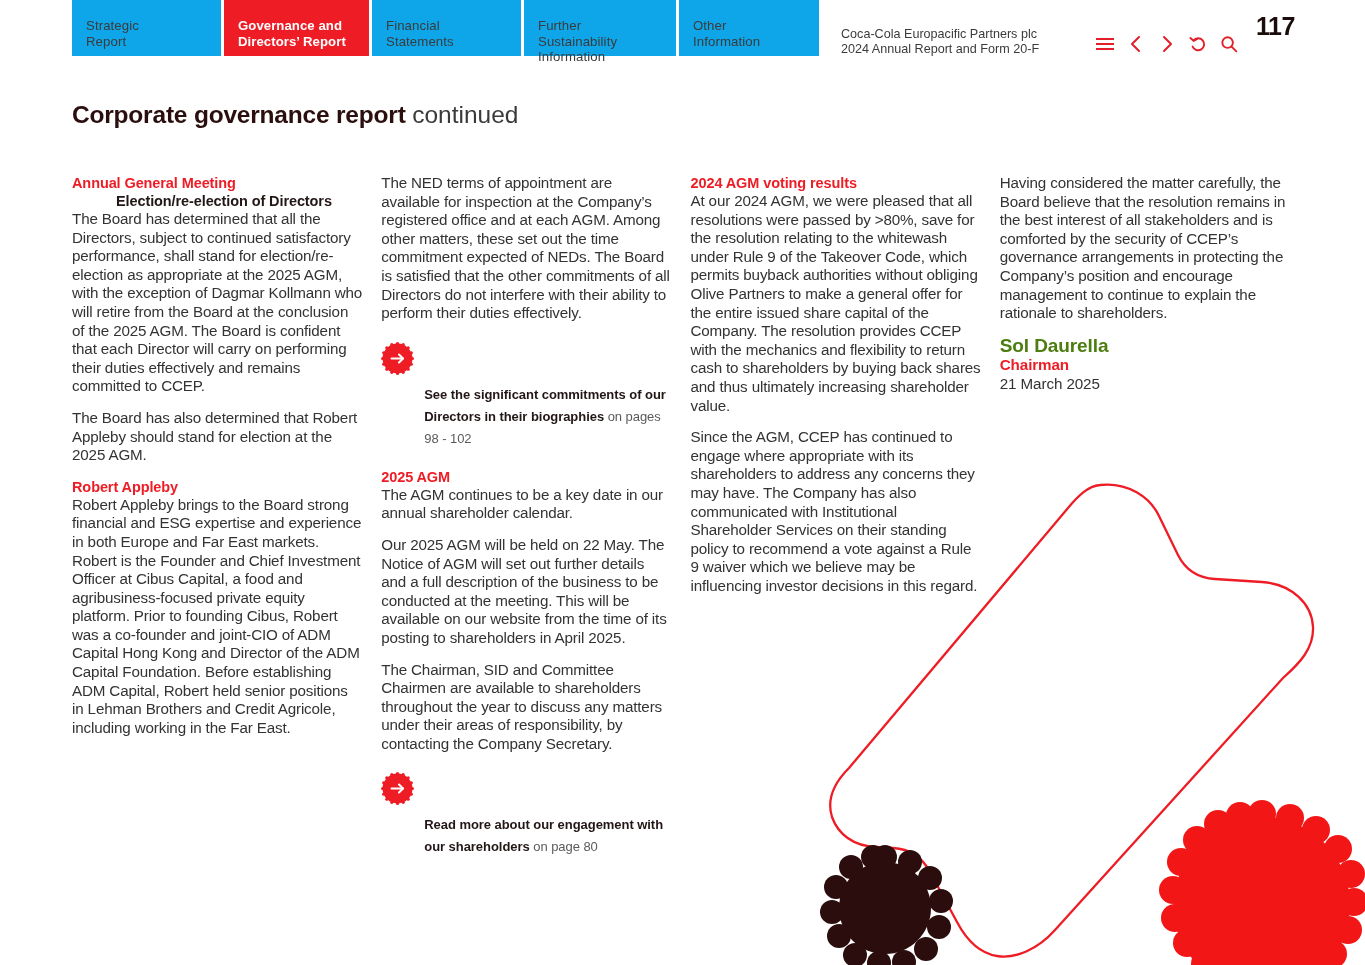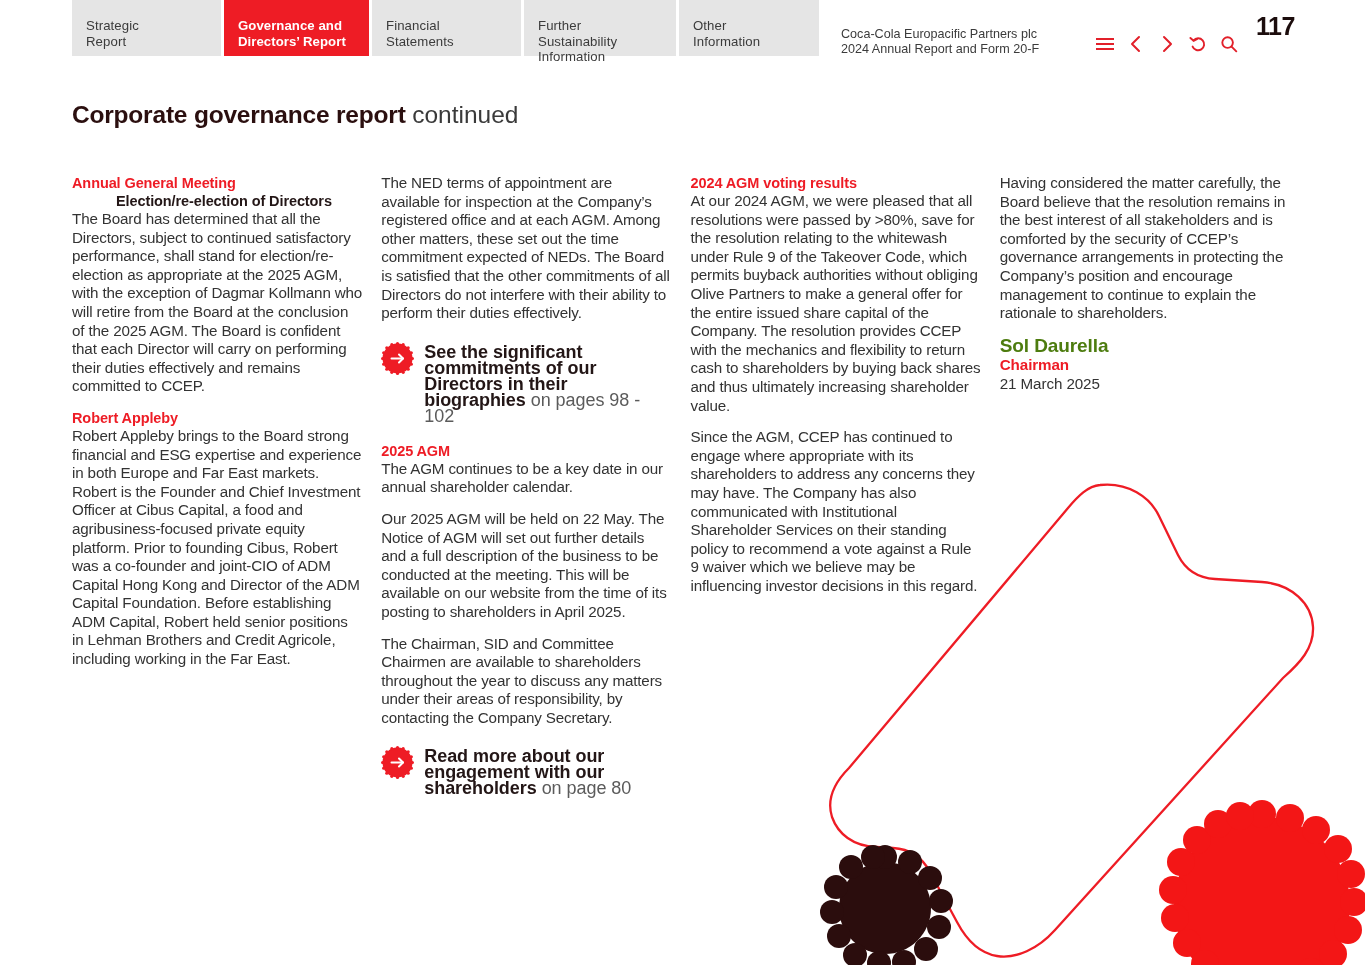--- a/index.html
+++ b/index.html
@@ -24,21 +24,21 @@
     width: 1365px; height: 56px;
   }
   .tabs {
     position: absolute;
     left: 72px; top: 0;
     height: 56px;
     display: flex;
     align-items: stretch;
   }
   .tab {
-    background: #e5e5e5;
+    background: #0ea5e9;
     border-right: 3px solid #ffffff;
     padding: 18px 14px 0 14px;
     font-size: 13.2px;
     line-height: 15.5px;
     color: #3b3b3b;
     white-space: pre-line;
     letter-spacing: 0.1px;
   }
   .tab.tab-strategic { width: 152px; }
   .tab.tab-governance { width: 148px; }
@@ -167,26 +167,27 @@
     cursor: pointer;
   }
   .xref-badge {
     flex: 0 0 auto;
     width: 33px; height: 33px;
     position: relative;
     margin-top: 1px;
   }
   .xref-badge svg { display: block; }
   .xref-text {
-    font-size: 18px;
-    line-height: 16px;
+    font-size: 13px;
+    line-height: 22px;
     color: #231616;
     font-weight: bold;
     letter-spacing: -0.05px;
     padding-top: 3px;
+    margin-top: 40px;
   }
   .xref-text .pg {
     font-weight: normal;
     color: #5b5b5b;
   }
 
   
   .art {
     position: absolute;
     left: 0; top: 0;
@@ -253,20 +254,21 @@
   </div>
 
   <div class="page-heading"><span>Corporate governance report</span> <span class="cont">continued</span></div>
 
   <div class="columns">
 
     <div class="col col1">
       <h3 class="red-head">Annual General Meeting</h3>
       <h4 class="sub-head">Election/re-election of Directors</h4>
       <p class="body">The Board has determined that all the Directors, subject to continued satisfactory performance, shall stand for election/re-election as appropriate at the 2025 AGM, with the exception of Dagmar Kollmann who will retire from the Board at the conclusion of the 2025 AGM. The Board is confident that each Director will carry on performing their duties effectively and remains committed to CCEP.</p>
+      <p class="body">The Board has also determined that Robert Appleby should stand for election at the 2025 AGM.</p>
       <h3 class="red-head">Robert Appleby</h3>
       <p class="body">Robert Appleby brings to the Board strong financial and ESG expertise and experience in both Europe and Far East markets. Robert is the Founder and Chief Investment Officer at Cibus Capital, a food and agribusiness-focused private equity platform. Prior to founding Cibus, Robert was a co-founder and joint-CIO of ADM Capital Hong Kong and Director of the ADM Capital Foundation. Before establishing ADM Capital, Robert held senior positions in Lehman Brothers and Credit Agricole, including working in the Far East.</p>
     </div>
 
     <div class="col col2">
       <p class="body tight">The NED terms of appointment are available for inspection at the Company’s registered office and at each AGM. Among other matters, these set out the time commitment expected of NEDs. The Board is satisfied that the other commitments of all Directors do not interfere with their ability to perform their duties effectively.</p>
 
       <div class="xref">
         <div class="xref-badge">
           <svg width="33" height="33" viewBox="0 0 33 33">

